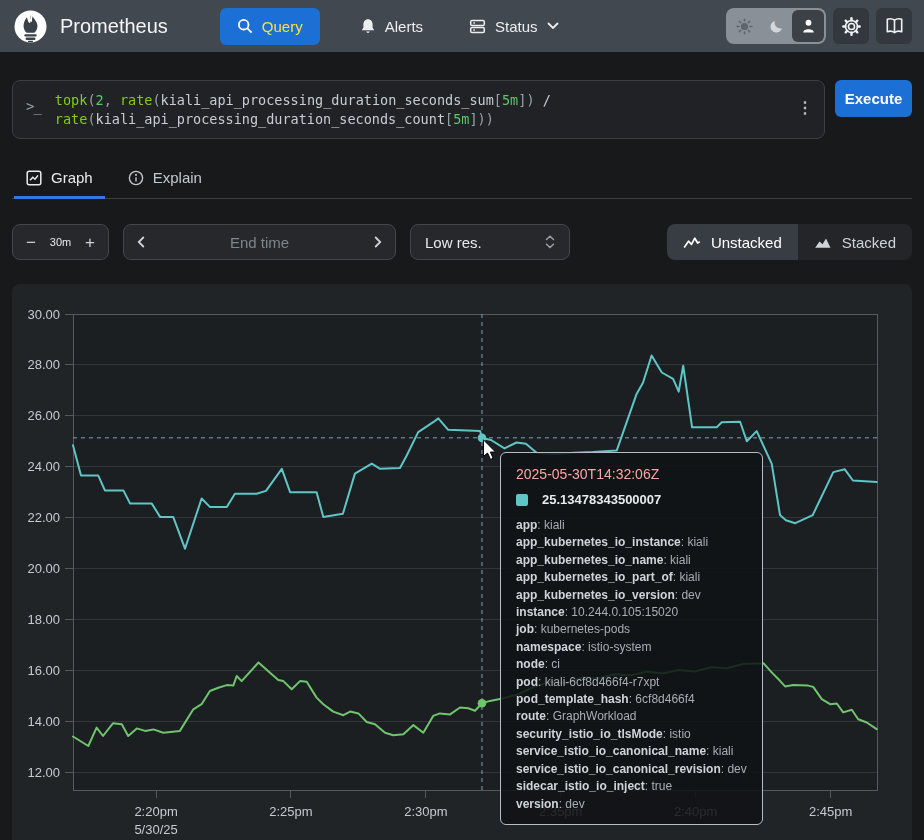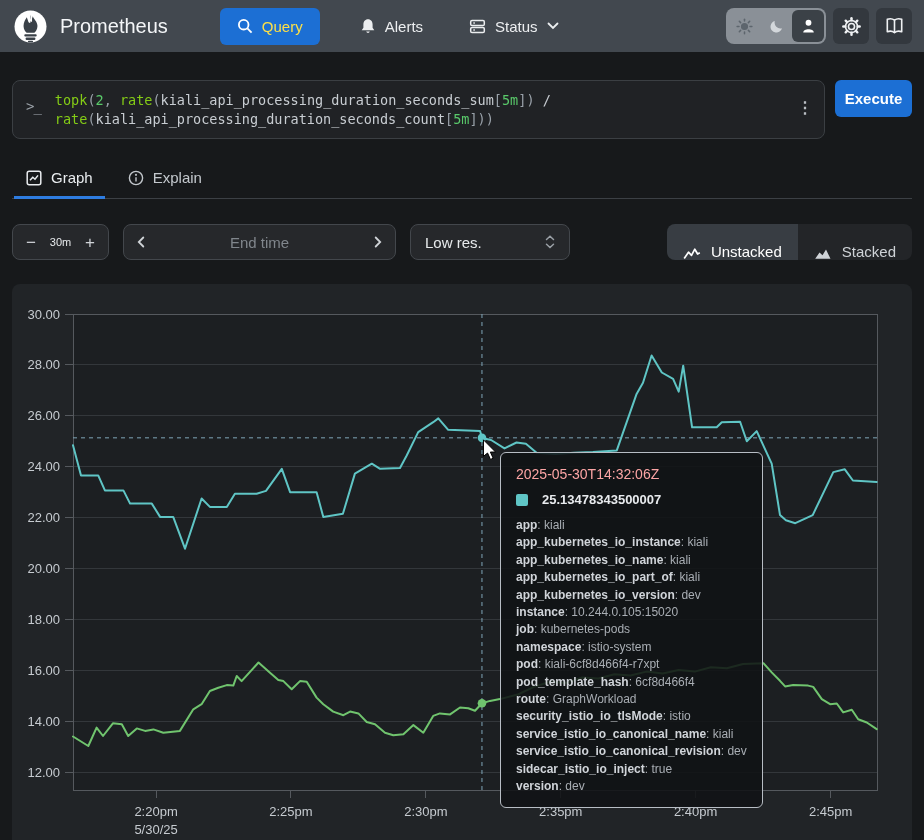--- a/index.html
+++ b/index.html
@@ -38,21 +38,21 @@
   .ctl{height:36px;background:#26282b;border:1px solid #43474c;border-radius:8px;box-sizing:border-box;display:flex;align-items:center;color:#e7eaec;font-size:15px}
   .stepper{width:97px;justify-content:space-between;padding:0 13px}
   .step-btn{color:#cfd3d7;font-size:17px;cursor:pointer;background:none;border:none;padding:0;line-height:1}
   .dur{font-size:11px}
   .endtime{width:273px;justify-content:space-between;padding:0 13px;cursor:text}
   .placeholder{color:#80868c;font-size:15px}
   .arrowbtn{color:#cfd3d7;cursor:pointer;display:flex;align-items:center;background:none;border:none;padding:0}
   .lowres{width:160px;justify-content:space-between;padding:0 14px;cursor:pointer}
   .sel-chevrons{color:#9aa0a6;display:flex;flex-direction:column;gap:2px}
   .stack-group{margin-left:auto;display:flex;border-radius:8px;overflow:hidden;height:36px}
-  .stack-seg{display:flex;align-items:flex-end;gap:10px;padding:0 16px;font-size:15px;color:#cfd3d7;background:#232528;border:none;cursor:pointer;font-family:"Liberation Sans",sans-serif}
+  .stack-seg{display:flex;align-items:center;gap:10px;padding:0 16px;font-size:15px;color:#cfd3d7;background:#232528;border:none;cursor:pointer;font-family:"Liberation Sans",sans-serif}
   .stack-seg.active{background:#383d43;color:#fff}
 
   
   .chart-card{margin-top:24px;background:#212427;border-radius:8px;height:565px;position:relative}
   #chart-svg{position:absolute;left:0;top:0}
   .axis-label{fill:#c6cbd0;font-size:13px;font-family:"Liberation Sans",sans-serif}
 
   
   .tooltip{position:absolute;left:488px;top:168px;width:263px;box-sizing:border-box;background:rgba(16,18,21,0.87);border:1px solid #b7bdc4;border-radius:6px;padding:13px 15px 11px;z-index:5}
   .tt-time{color:#fca5a5;font-size:14px;margin-bottom:10px}
@@ -301,20 +301,21 @@
       </div>
       <div id="tt-labels">
           <div class="tt-row"><span class="k">app</span>: kiali</div>
           <div class="tt-row"><span class="k">app_kubernetes_io_instance</span>: kiali</div>
           <div class="tt-row"><span class="k">app_kubernetes_io_name</span>: kiali</div>
           <div class="tt-row"><span class="k">app_kubernetes_io_part_of</span>: kiali</div>
           <div class="tt-row"><span class="k">app_kubernetes_io_version</span>: dev</div>
           <div class="tt-row"><span class="k">instance</span>: 10.244.0.105:15020</div>
           <div class="tt-row"><span class="k">job</span>: kubernetes-pods</div>
           <div class="tt-row"><span class="k">namespace</span>: istio-system</div>
+          <div class="tt-row"><span class="k">node</span>: ci</div>
           <div class="tt-row"><span class="k">pod</span>: kiali-6cf8d466f4-r7xpt</div>
           <div class="tt-row"><span class="k">pod_template_hash</span>: 6cf8d466f4</div>
           <div class="tt-row"><span class="k">route</span>: GraphWorkload</div>
           <div class="tt-row"><span class="k">security_istio_io_tlsMode</span>: istio</div>
           <div class="tt-row"><span class="k">service_istio_io_canonical_name</span>: kiali</div>
           <div class="tt-row"><span class="k">service_istio_io_canonical_revision</span>: dev</div>
           <div class="tt-row"><span class="k">sidecar_istio_io_inject</span>: true</div>
           <div class="tt-row"><span class="k">version</span>: dev</div>
         </div>
     </div>

